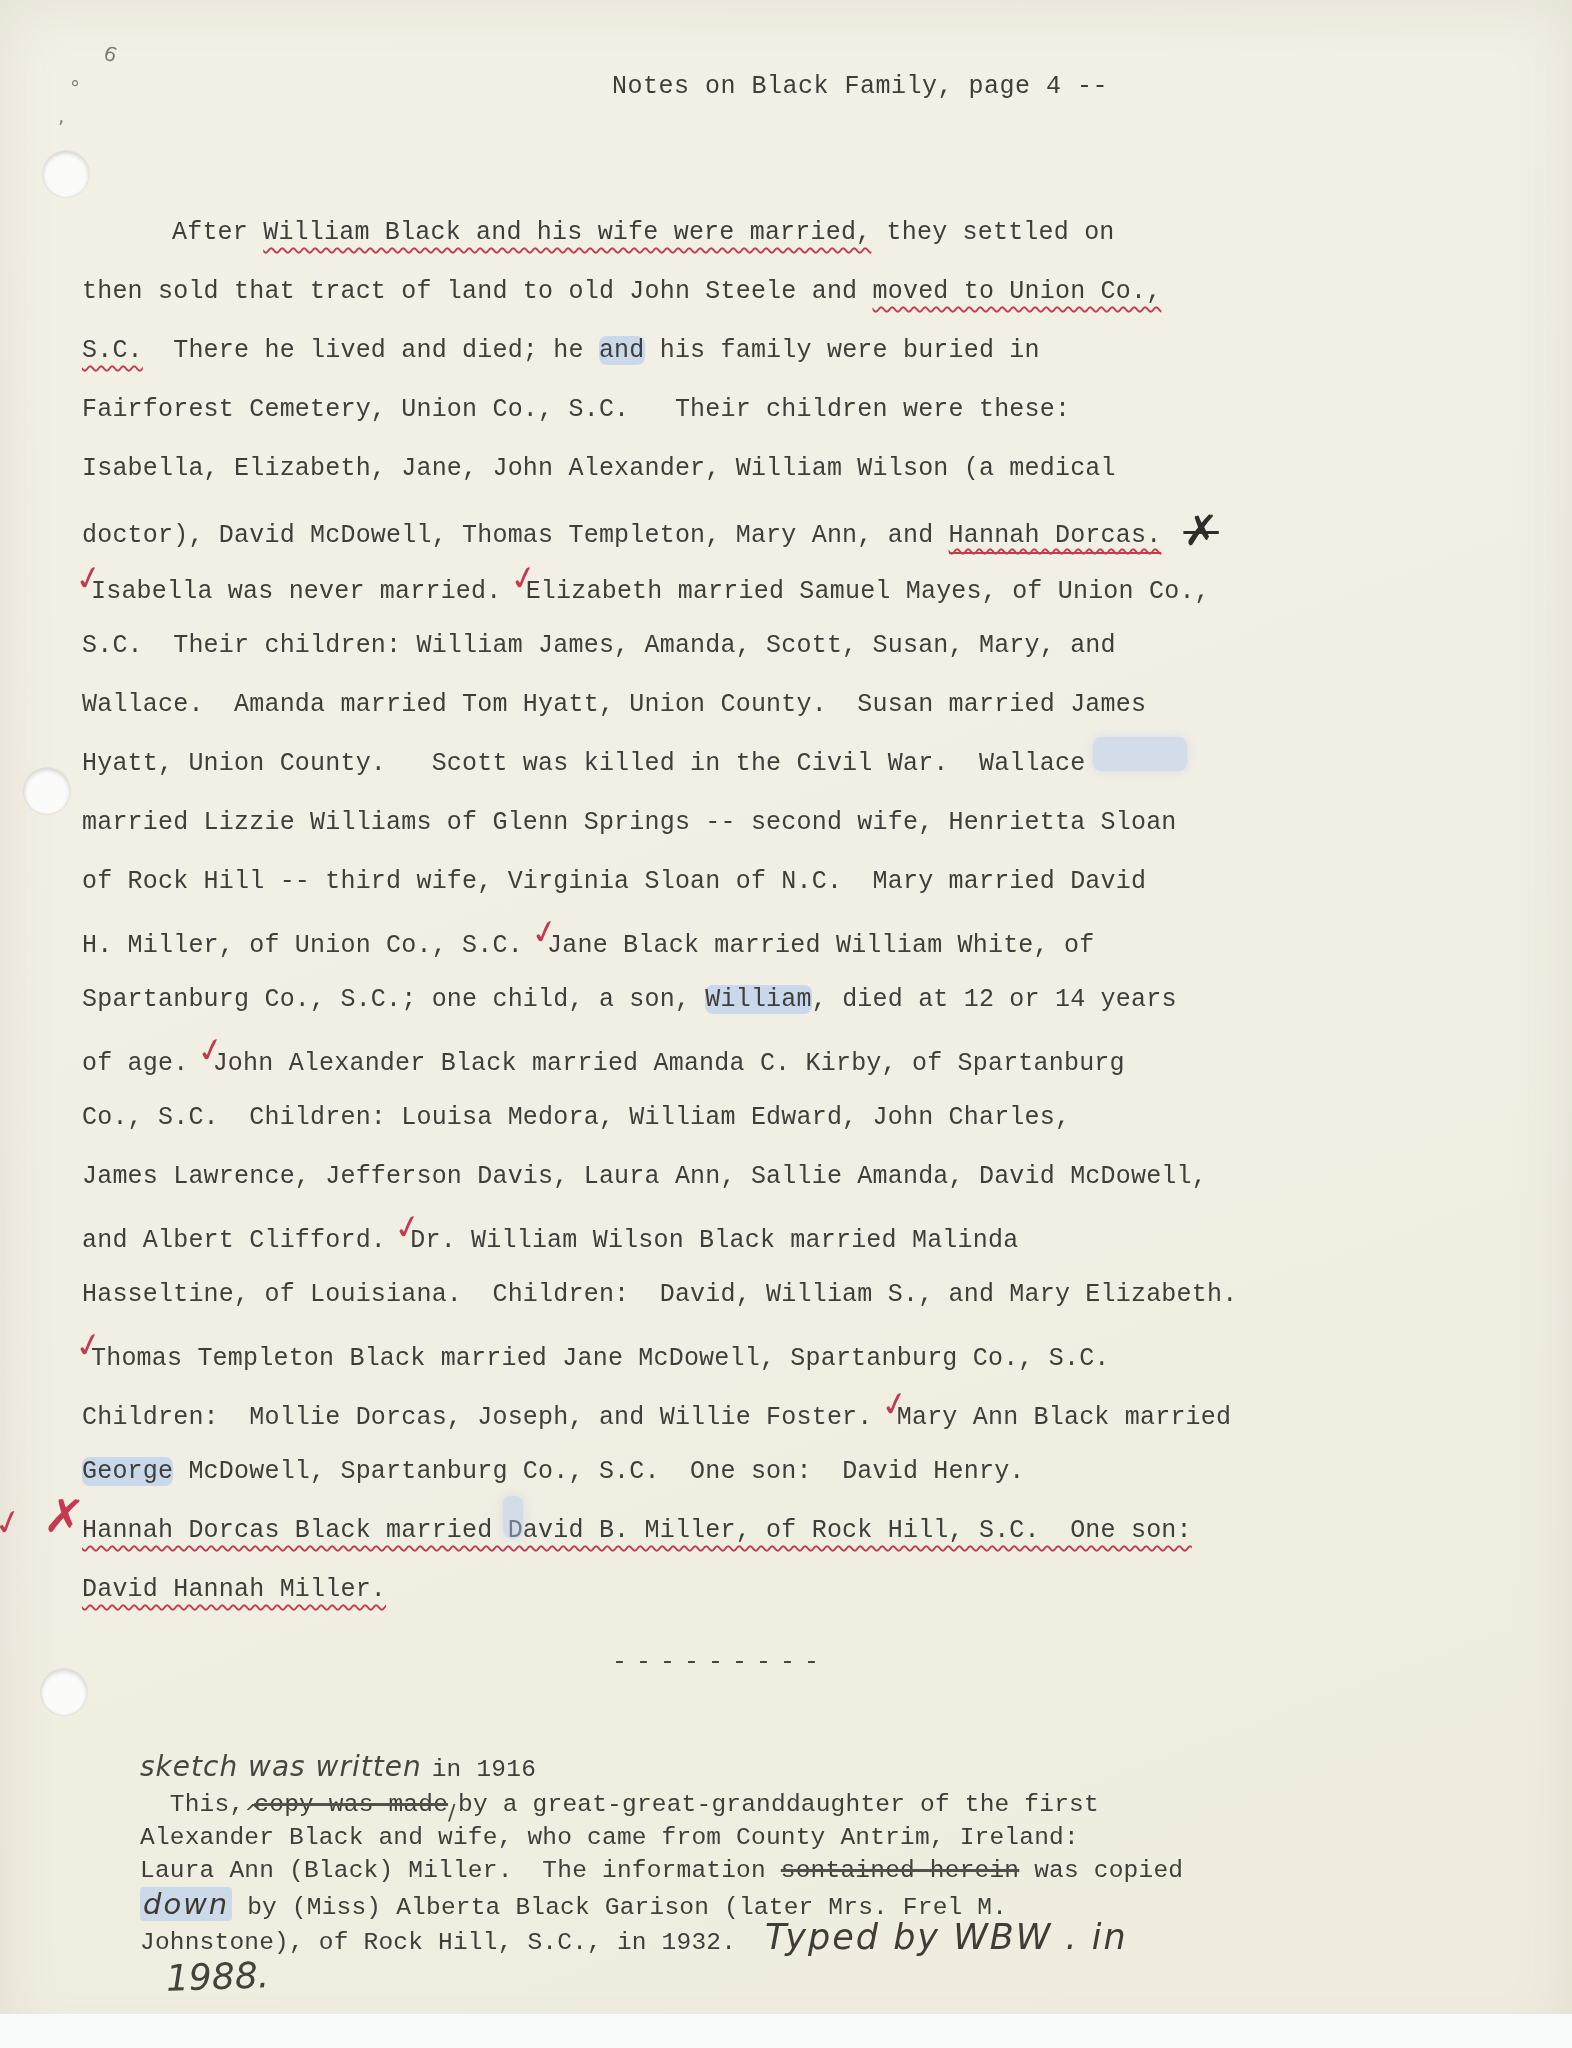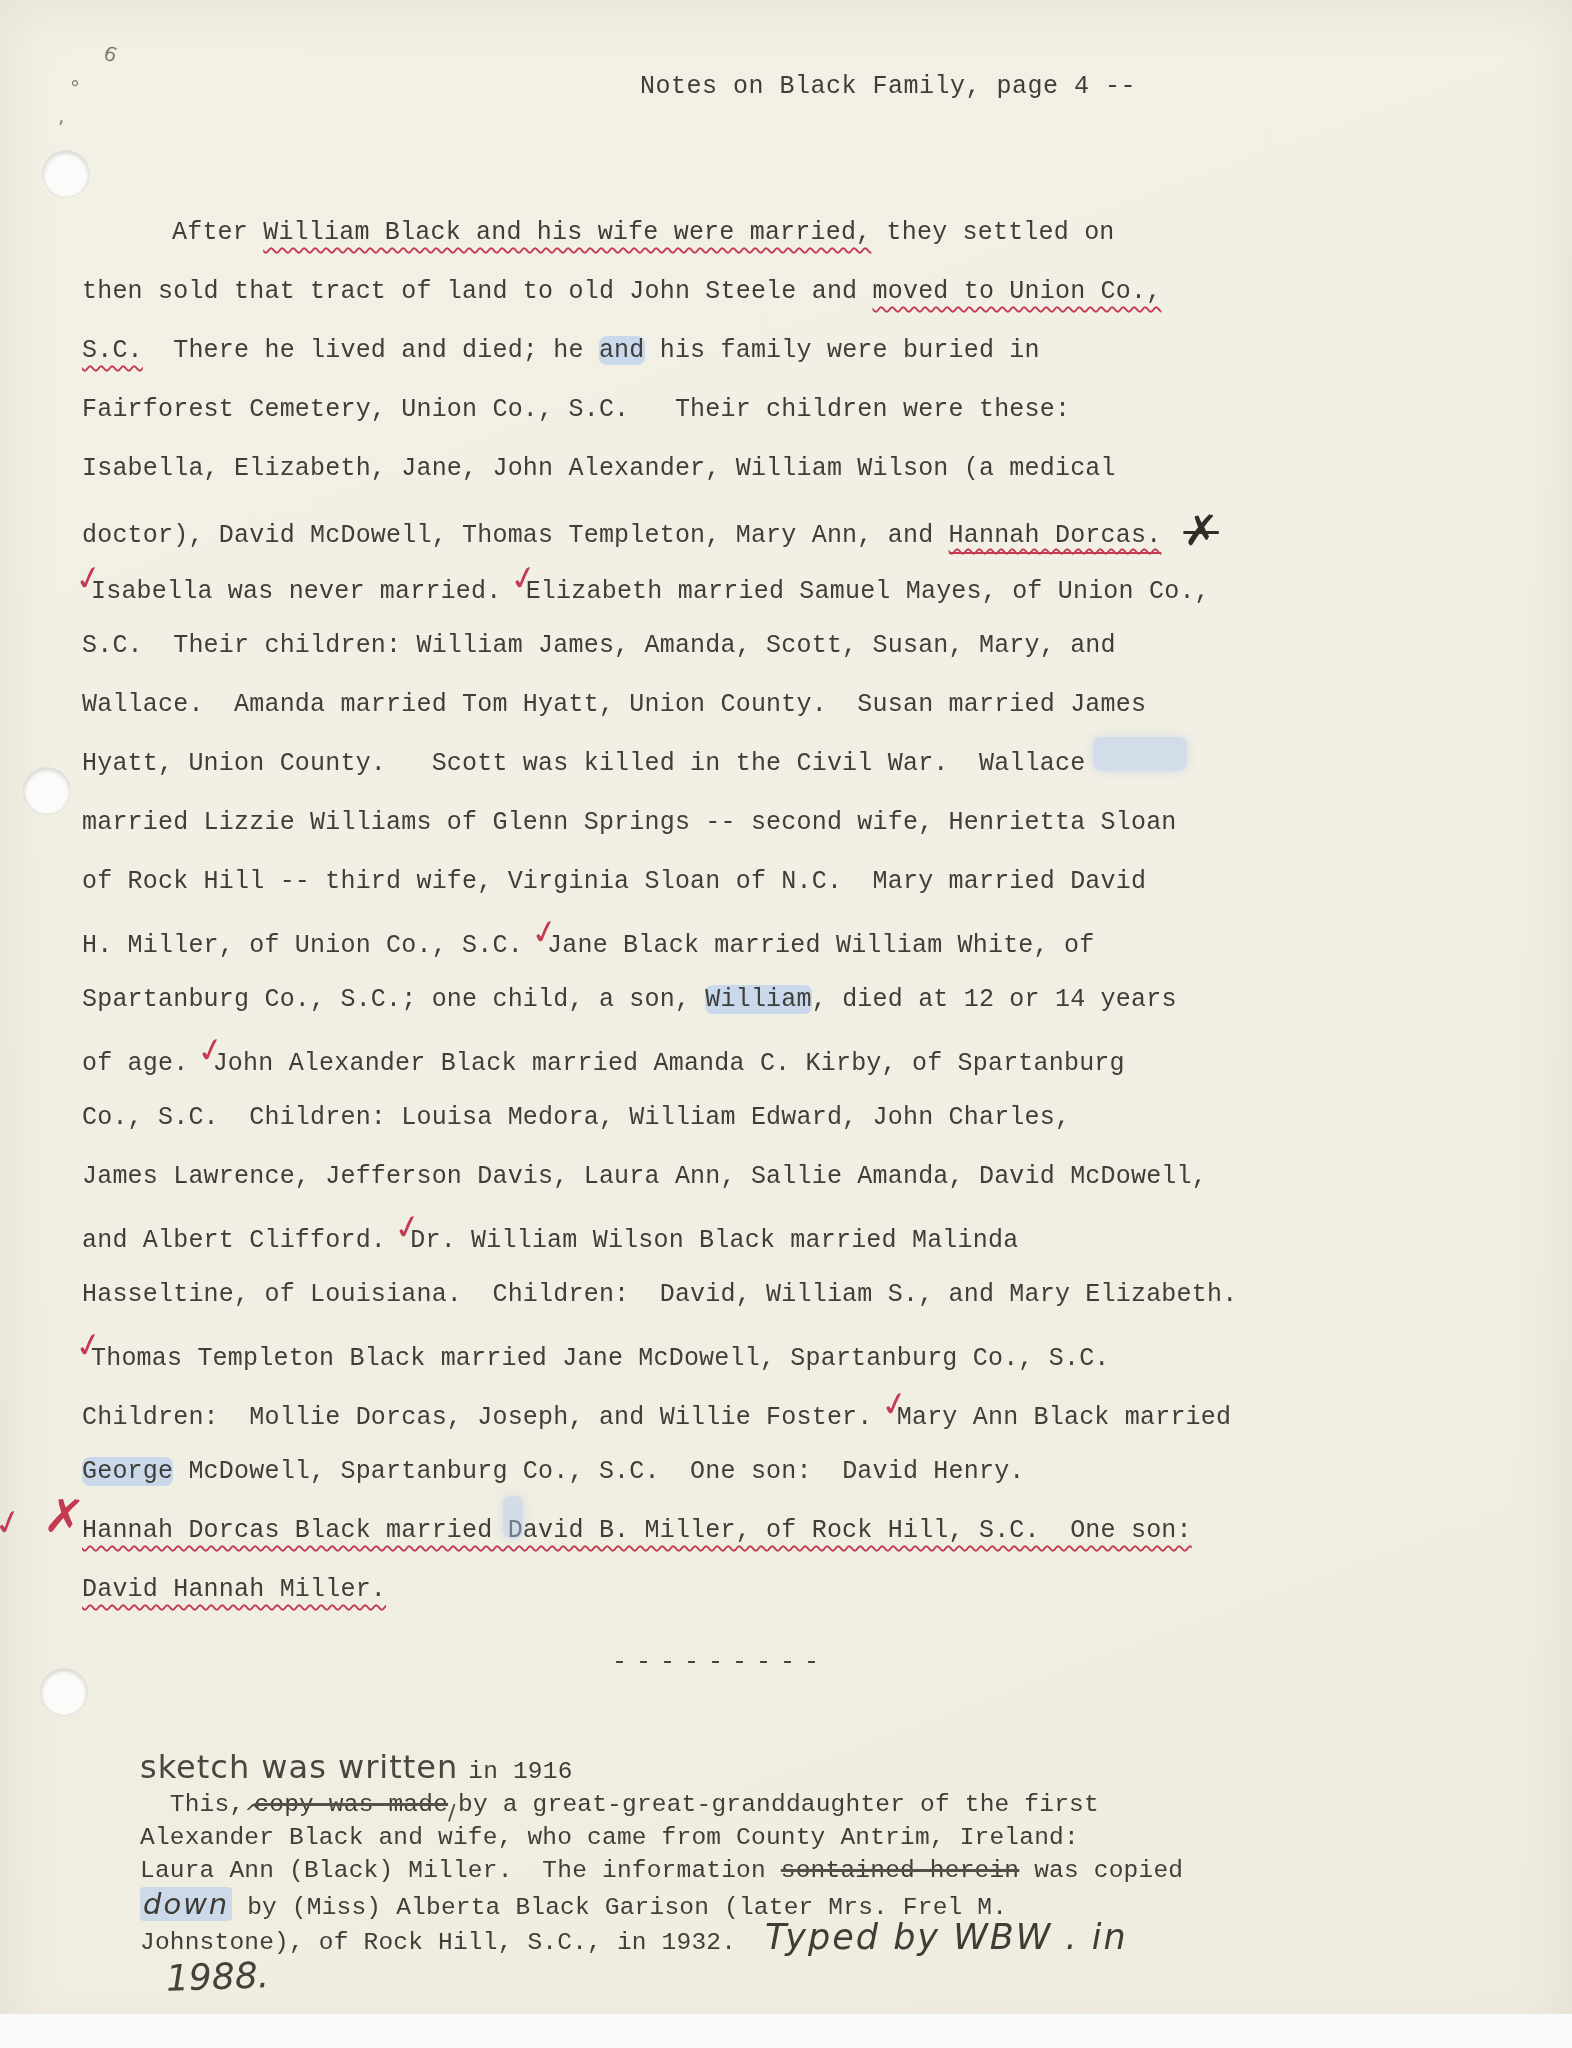--- a/index.html
+++ b/index.html
@@ -12,21 +12,21 @@
     color:#403e39;
     box-shadow:inset 0 0 60px rgba(120,110,90,.12);
   }
   .scan-bottom{position:absolute;left:0;right:0;bottom:0;height:34px;background:#f9fafa;}
   .hole{
     position:absolute;width:46px;height:46px;border-radius:50%;
     background:#fbfbf9;
     box-shadow:inset 0 2px 4px rgba(0,0,0,.16), 0 0 0 1px rgba(0,0,0,.05);
   }
   .header{
-    position:absolute;left:640px;top:72px;
+    position:absolute;left:612px;top:72px;
     font-size:25px;white-space:pre;letter-spacing:.5px;
   }
   .body-text{position:absolute;left:82px;top:203px;width:1430px;}
   .line{
     position:relative;
     white-space:pre;
     font-size:25px;line-height:59px;height:59px;
     letter-spacing:.2px;
   }
   .footer-block{
@@ -63,22 +63,22 @@
     width:13px;margin:0 3px 0 -7px;
     transform:translateY(-7px) rotate(-12deg);
   }
   .seg-x{
     display:inline-block;color:#2f2d29;
     font-family:"DejaVu Sans",sans-serif;font-size:42px;
     margin-left:22px;transform:translateY(3px);
     text-decoration:line-through;text-decoration-thickness:3px;
   }
   .seg-h{
-    font-family:"DejaVu Sans",sans-serif;
-    font-size:32px;color:#4a463f;letter-spacing:1px;
+    font-family:"DejaVu Sans",sans-serif;font-style:italic;
+    font-size:28px;color:#4a463f;letter-spacing:1px;
     margin-right:10px;
     text-align:right;
   }
   .seg-hs{
     font-family:"DejaVu Sans",sans-serif;font-style:italic;
     font-size:29px;color:#3e3a33;letter-spacing:2px;
     background:rgba(168,198,240,.5);border-radius:4px;padding:0 3px;
   }
   .seg-h2{
     font-family:"DejaVu Sans",sans-serif;font-style:italic;

